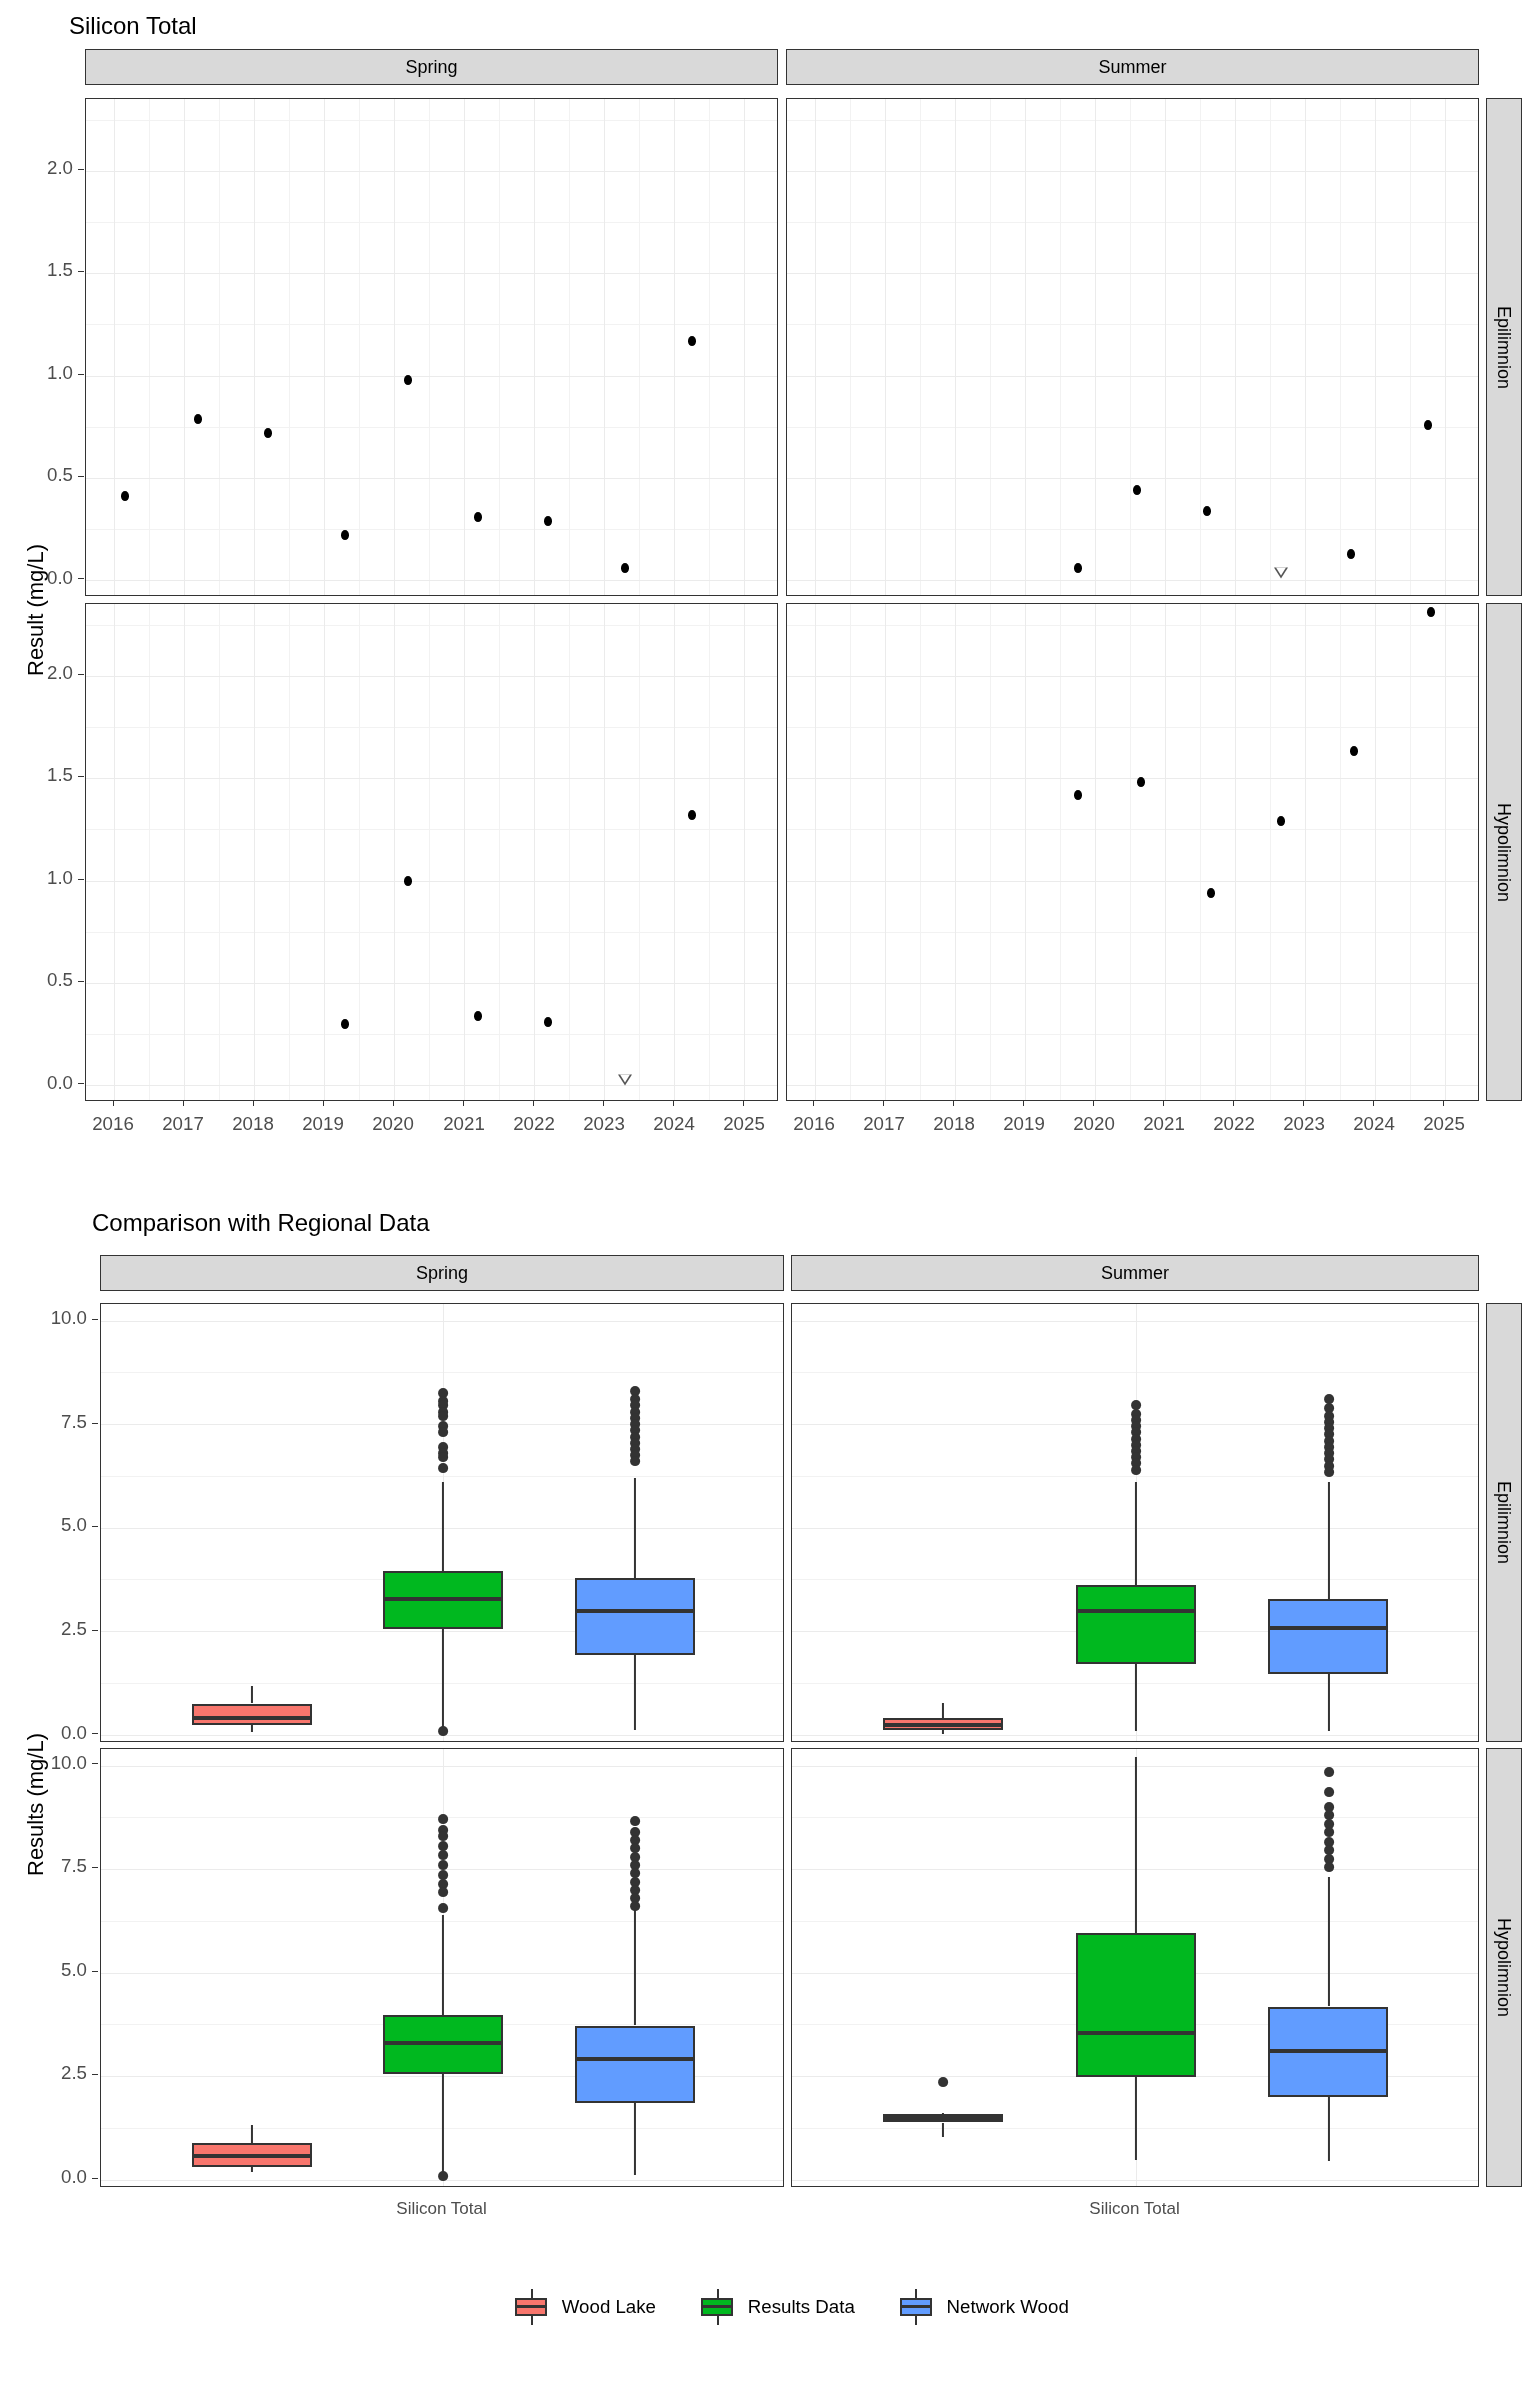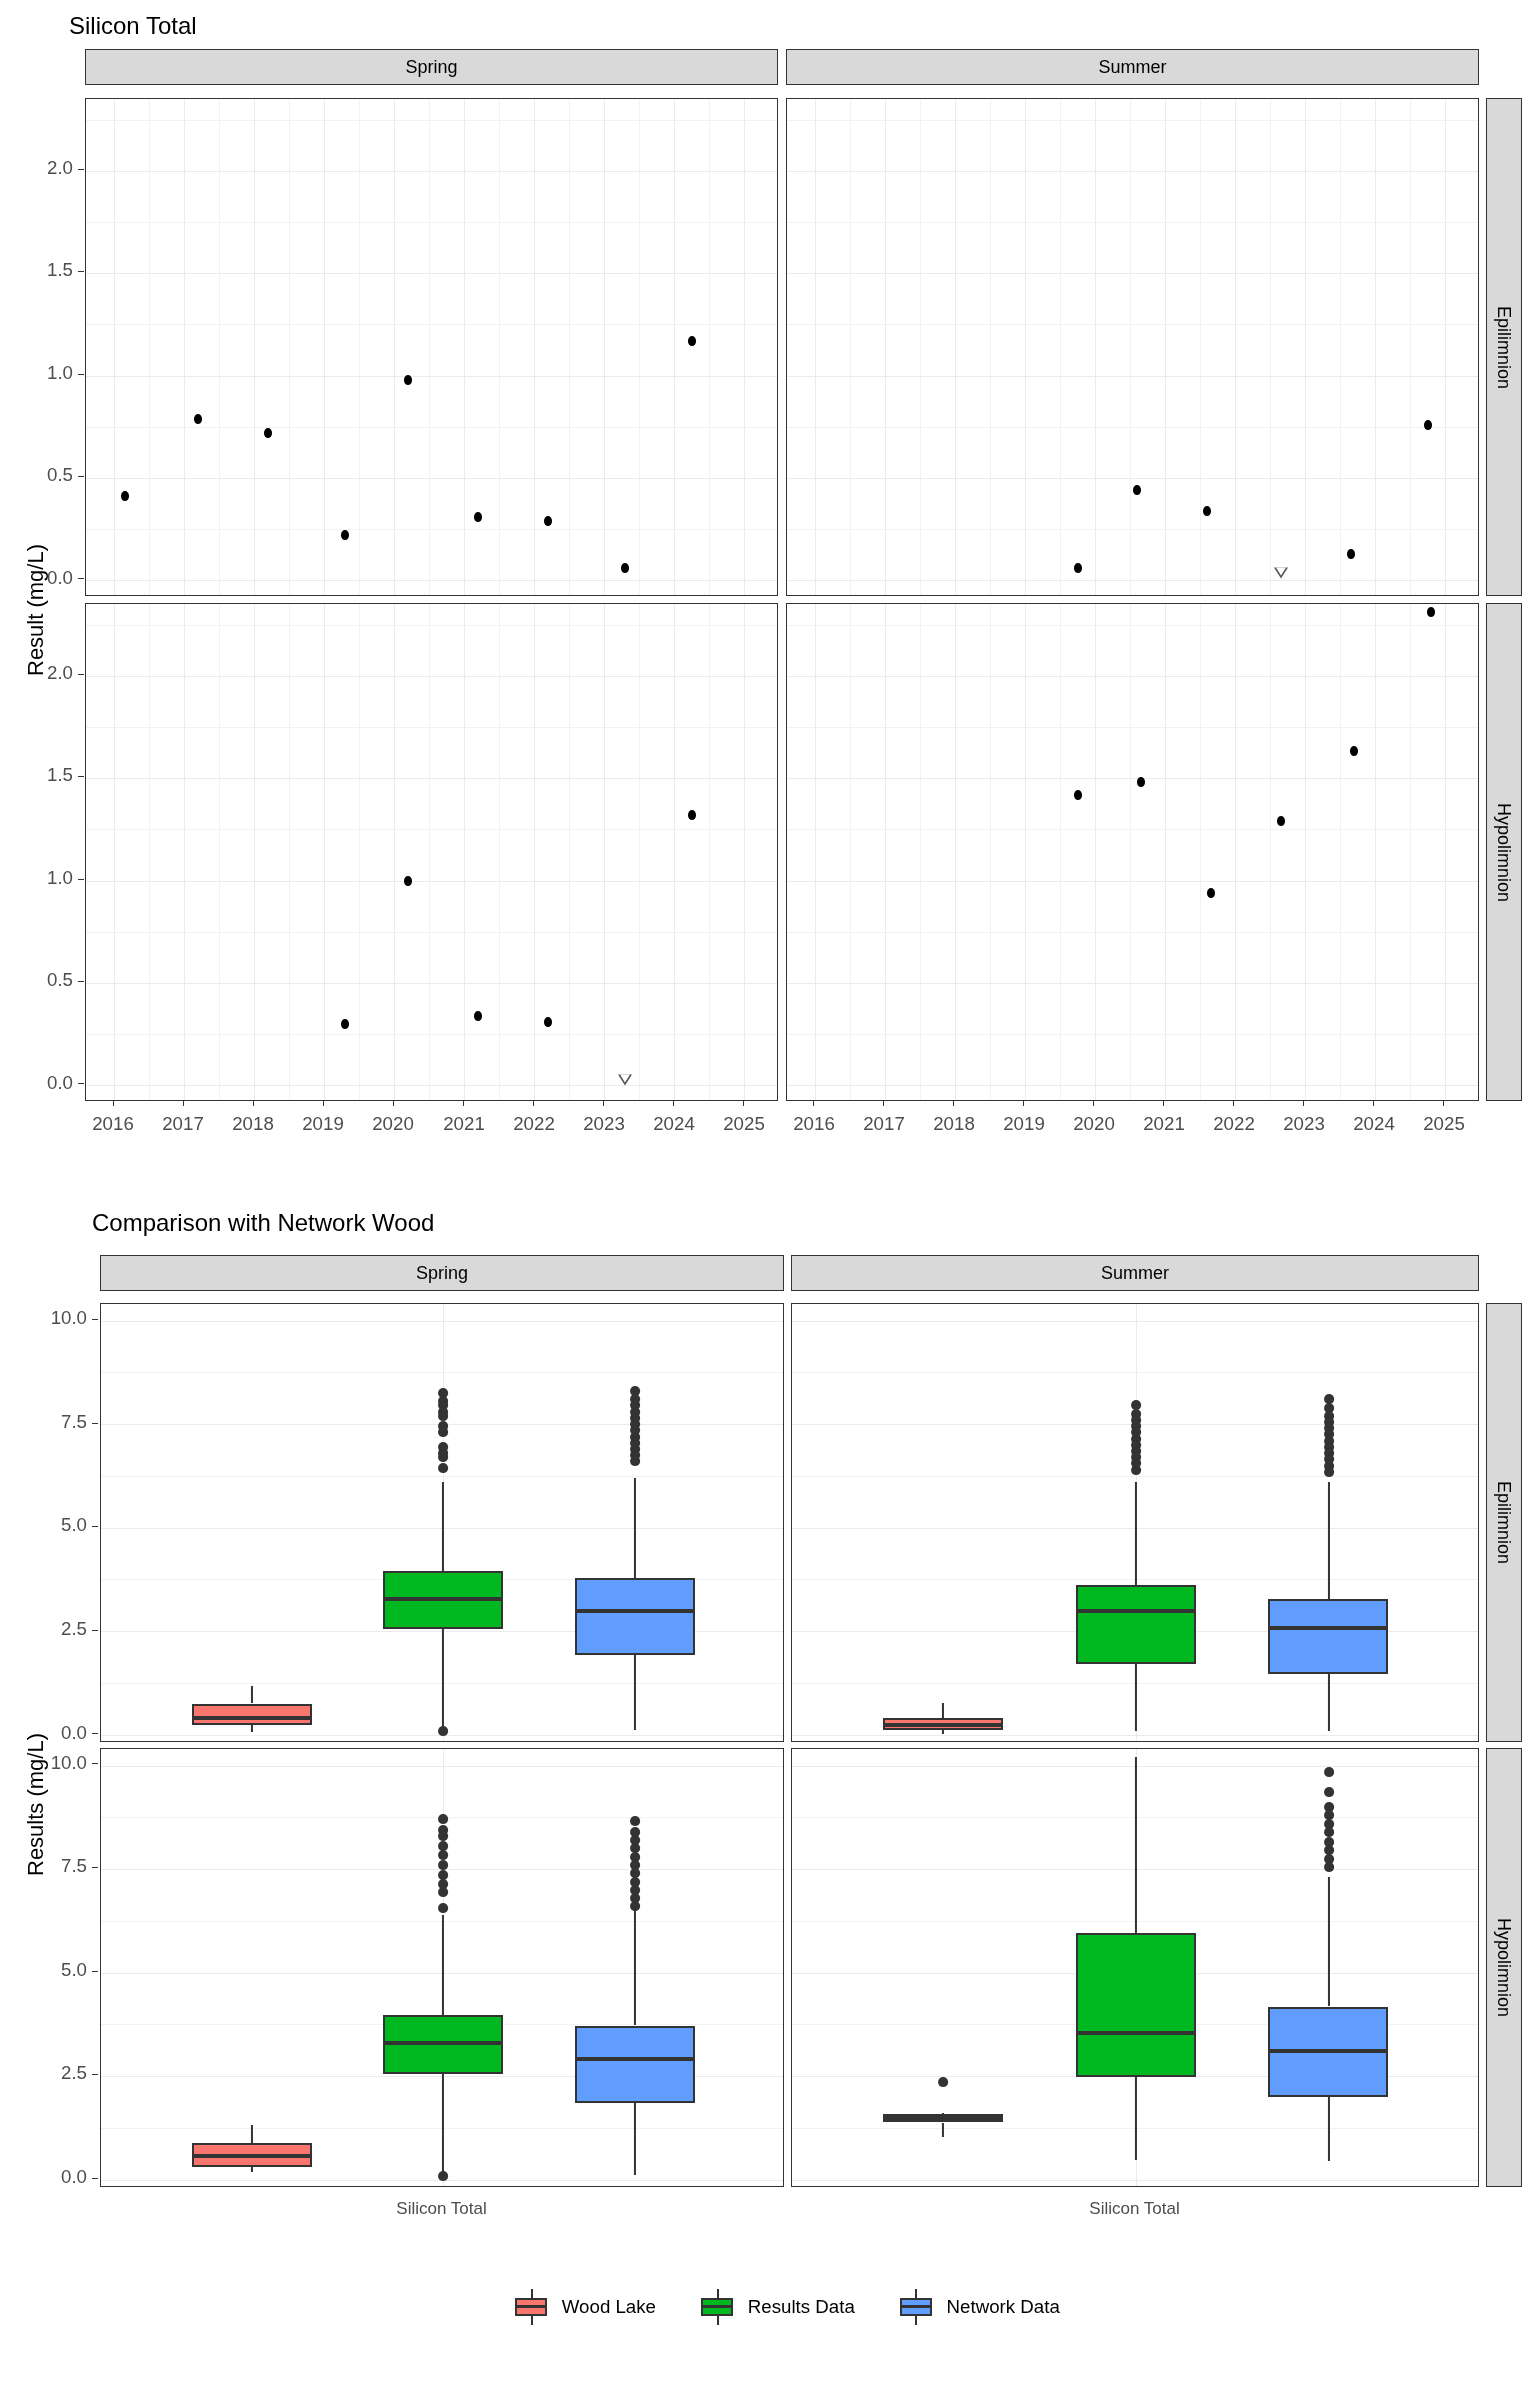--- a/index.html
+++ b/index.html
@@ -296,21 +296,21 @@
       <div class="tickmark x" style="left:1233px;top:1100px;"></div>
       <div class="xtick" style="left:1194px;top:1113px;width:80px;">2022</div>
       <div class="tickmark x" style="left:1303px;top:1100px;"></div>
       <div class="xtick" style="left:1264px;top:1113px;width:80px;">2023</div>
       <div class="tickmark x" style="left:1373px;top:1100px;"></div>
       <div class="xtick" style="left:1334px;top:1113px;width:80px;">2024</div>
       <div class="tickmark x" style="left:1443px;top:1100px;"></div>
       <div class="xtick" style="left:1404px;top:1113px;width:80px;">2025</div>
     </div>
 
-  <div class="fig-title" style="left:92px;top:1209px;">Comparison with Network Wood</div>
+  <div class="fig-title" style="left:92px;top:1209px;">Comparison with Regional Data</div>
 
   <div class="axis-title vert" style="left:23px;top:1876px;">Results (mg/L)</div>
 
   <div class="strip" style="left:100px;top:1255px;width:684px;height:36px;">
     <span>Spring</span>
   </div>
   <div class="strip" style="left:791px;top:1255px;width:688px;height:36px;">
     <span>Summer</span>
   </div>
 
@@ -542,18 +542,18 @@
         </div>
         <div class="leg-label">Results Data</div>
       </div>
       <div class="leg-item">
         <div class="leg-key">
           <div class="leg-wu"></div>
           <div class="leg-box" style="background:#619CFF"></div>
           <div class="leg-med"></div>
           <div class="leg-wd"></div>
         </div>
-        <div class="leg-label">Network Data</div>
+        <div class="leg-label">Network Wood</div>
       </div>
     </div>
 
 </div>
 
 
 </body></html>

